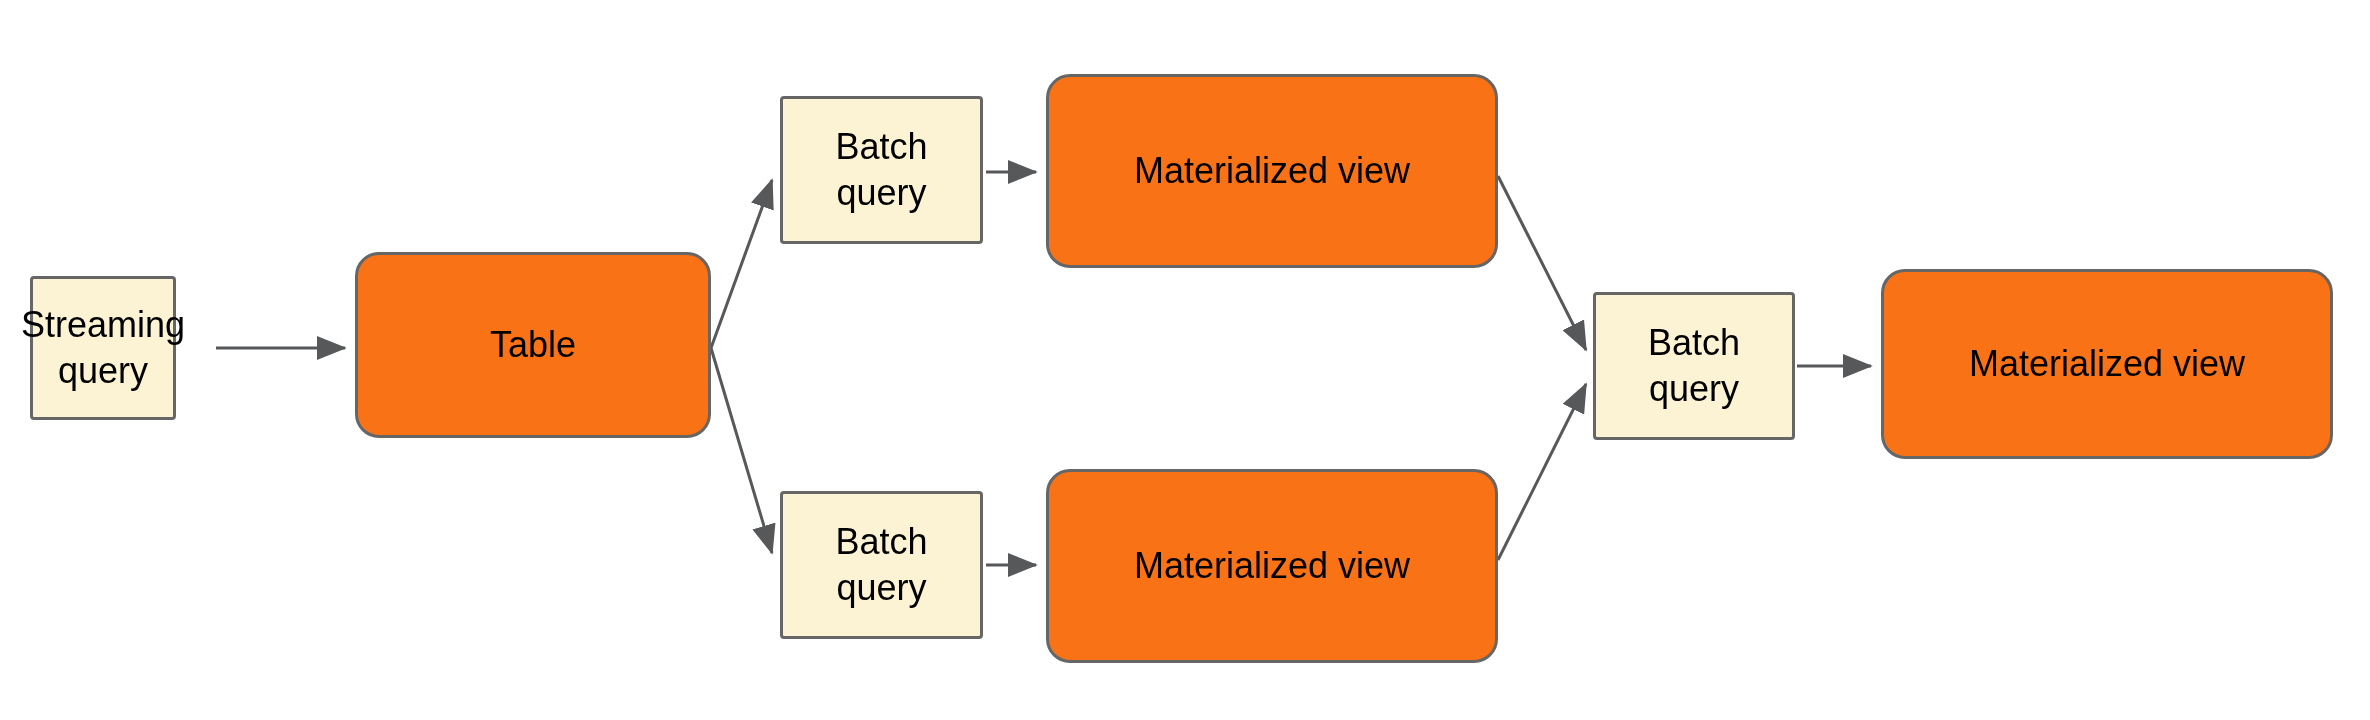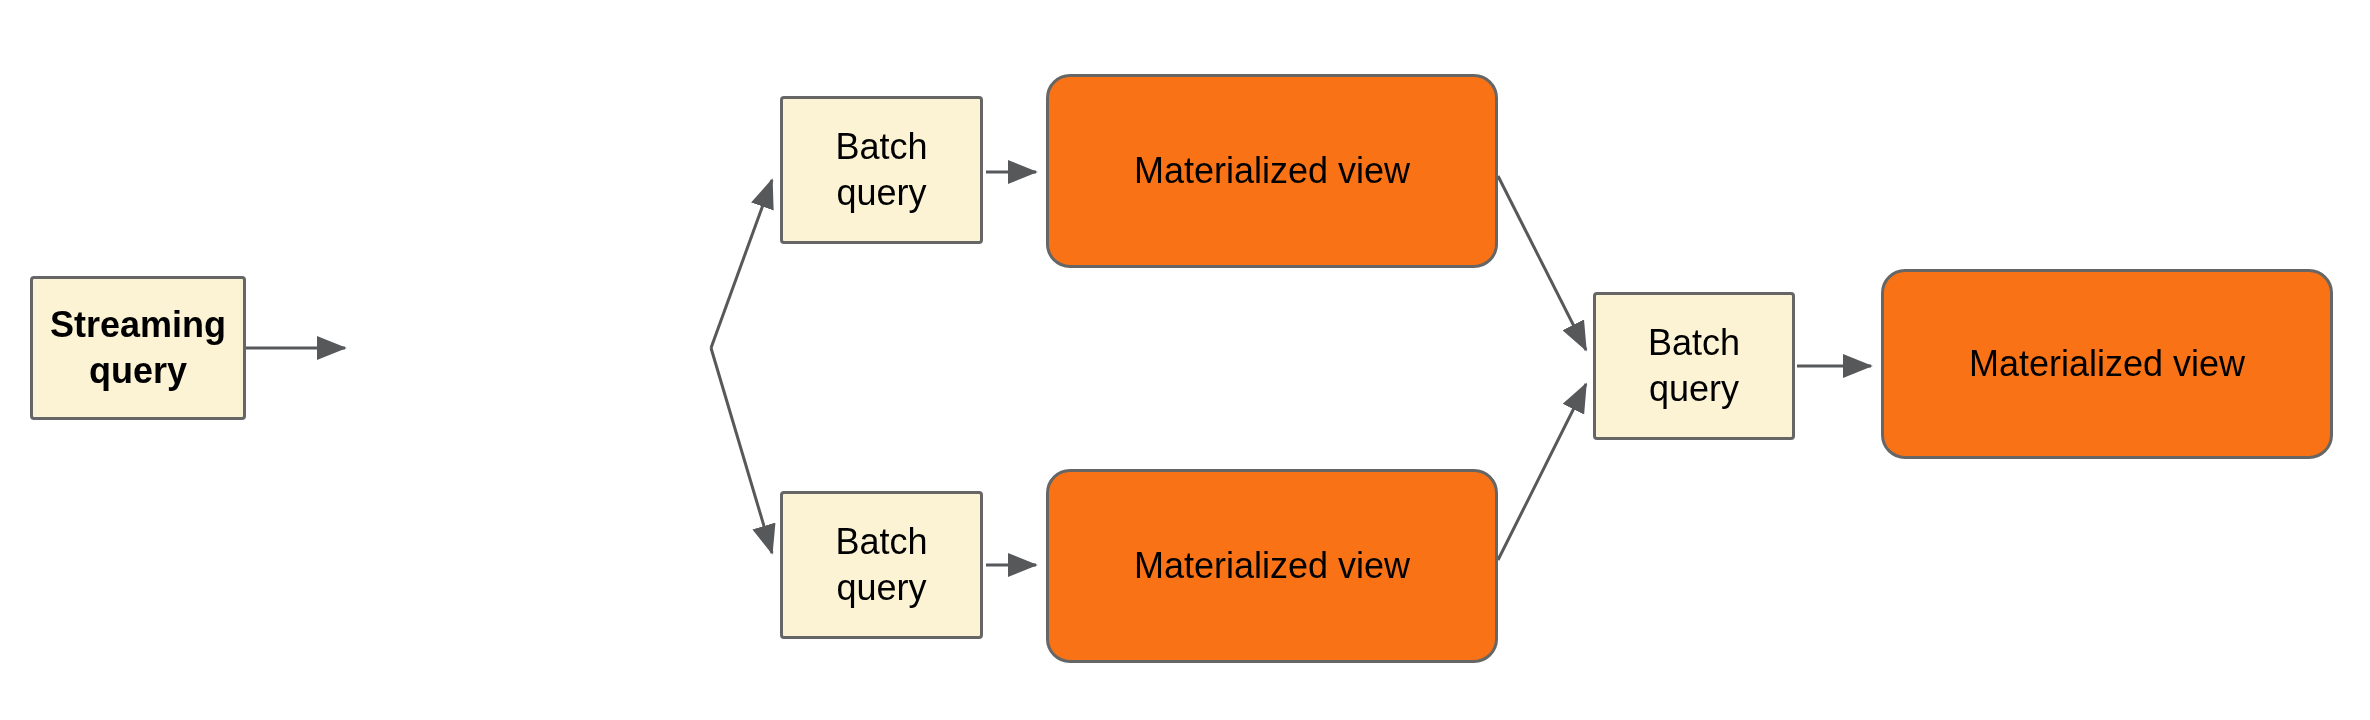--- a/index.html
+++ b/index.html
@@ -76,25 +76,28 @@
       <polyline fill="none" stroke="#56585a" stroke-width="3" marker-end="url(#arrowhead)" points="986,565 1036,565"></polyline>
 
       <polyline fill="none" stroke="#56585a" stroke-width="3" marker-end="url(#arrowhead)" points="1498,176 1586,350"></polyline>
 
       <polyline fill="none" stroke="#56585a" stroke-width="3" marker-end="url(#arrowhead)" points="1498,560 1586,384"></polyline>
 
       <polyline fill="none" stroke="#56585a" stroke-width="3" marker-end="url(#arrowhead)" points="1797,366 1871,366"></polyline>
     </g>
   </svg>
 
-  <div class="node node-query" style="left:30px; top:276px; width:216px; height:144px;font-weight:bold;">
+  <div class="node node-query" style="left:30px; top:276px; width:146px; height:144px;">
     <span>Streaming
 query</span>
   </div>
 
+  <div class="node node-data" style="left:355px; top:252px; width:356px; height:186px;">
+    <span>Table</span>
+  </div>
 
   <div class="node node-query" style="left:780px; top:96px; width:203px; height:148px;">
     <span>Batch
 query</span>
   </div>
 
   <div class="node node-data" style="left:1046px; top:74px; width:452px; height:194px;">
     <span>Materialized view</span>
   </div>
 

